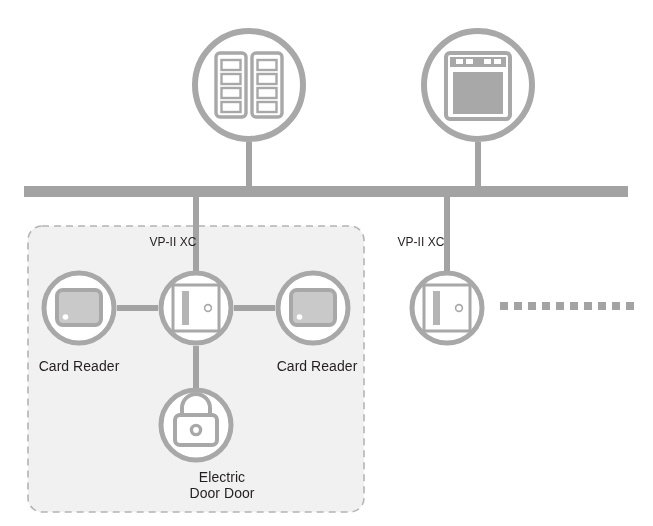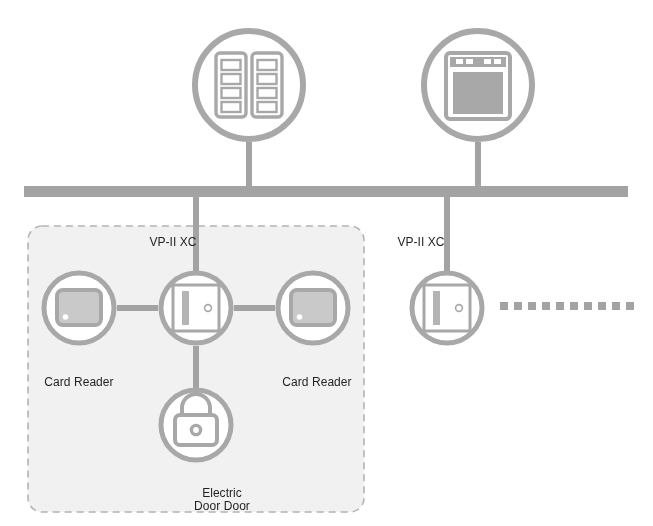--- a/index.html
+++ b/index.html
@@ -36,23 +36,22 @@
   }
   .lbl-title {
     font-size: 19px;
     letter-spacing: 0.1px;
   }
   .lbl-node {
     font-size: 12px;
     letter-spacing: 0.05px;
   }
   .lbl-sub {
-    font-size: 12px;
+    font-size: 14px;
     letter-spacing: 0.05px;
-    margin-top: 17px;
   }
   #label-server      { left: 178px; top: 0px;   width: 132px; }
   #label-netcontrol  { left: 404px; top: 0px;   width: 168px; }
   #label-vpii-left   { left: 118px; top: 236px; width: 110px; }
   #label-vpii-right  { left: 362px; top: 236px; width: 118px; }
   #label-cr-left     { left: 14px;  top: 359px; width: 130px; }
   #label-cr-right    { left: 252px; top: 359px; width: 130px; }
   #label-lock        { left: 135px; top: 470px; width: 174px; }
 </style>
 </head>

